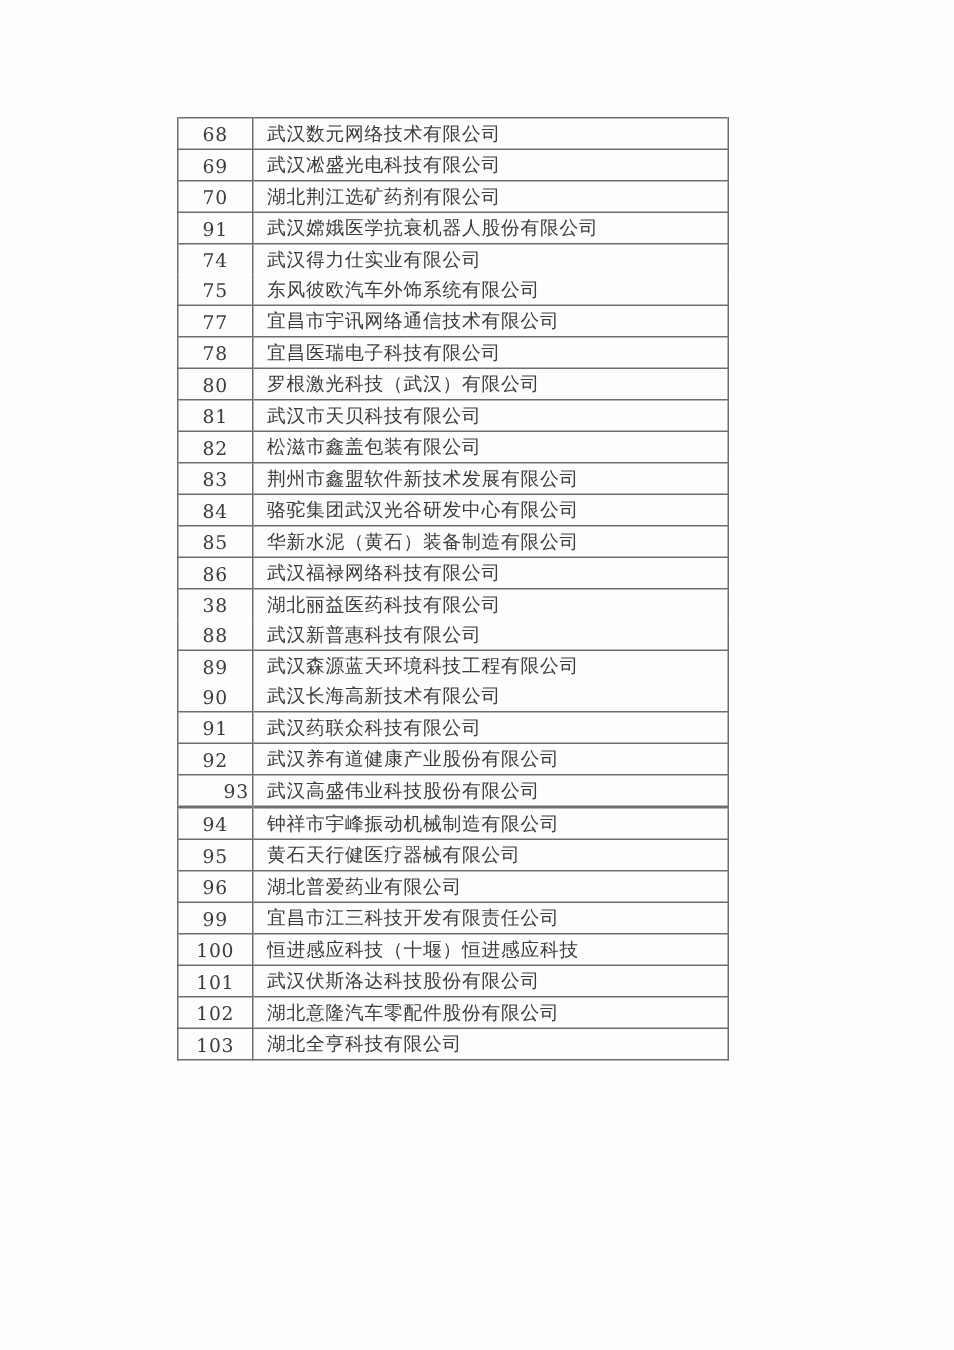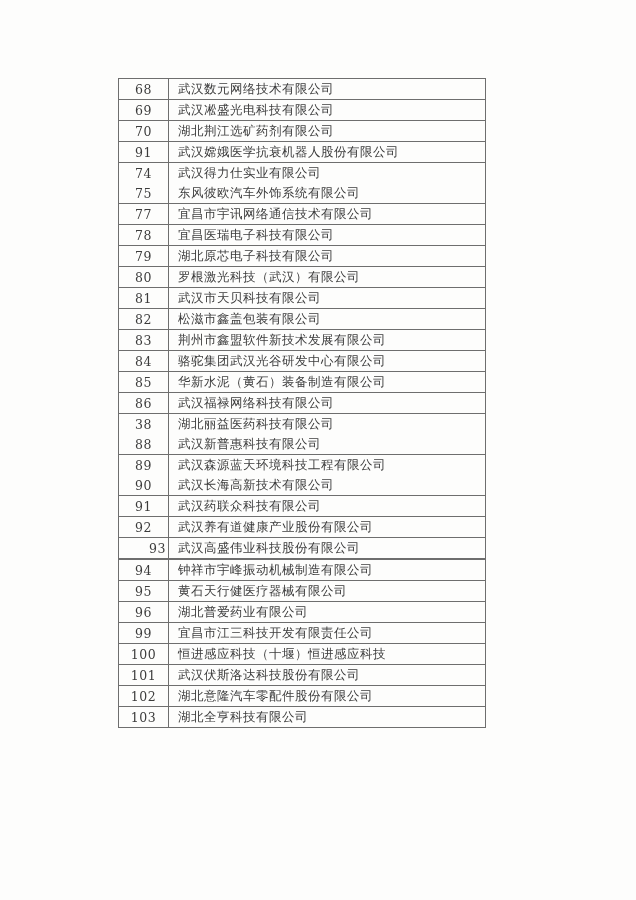--- a/index.html
+++ b/index.html
@@ -90,24 +90,20 @@
         </tr>
         <tr>
           <td class="num">77</td>
           <td class="name">宜昌市宇讯网络通信技术有限公司</td>
         </tr>
         <tr>
           <td class="num">78</td>
           <td class="name">宜昌医瑞电子科技有限公司</td>
         </tr>
         <tr>
-          <td class="num">79</td>
-          <td class="name">湖北原芯电子科技有限公司</td>
-        </tr>
-        <tr>
           <td class="num">80</td>
           <td class="name">罗根激光科技（武汉）有限公司</td>
         </tr>
         <tr>
           <td class="num">81</td>
           <td class="name">武汉市天贝科技有限公司</td>
         </tr>
         <tr>
           <td class="num">82</td>
           <td class="name">松滋市鑫盖包装有限公司</td>

